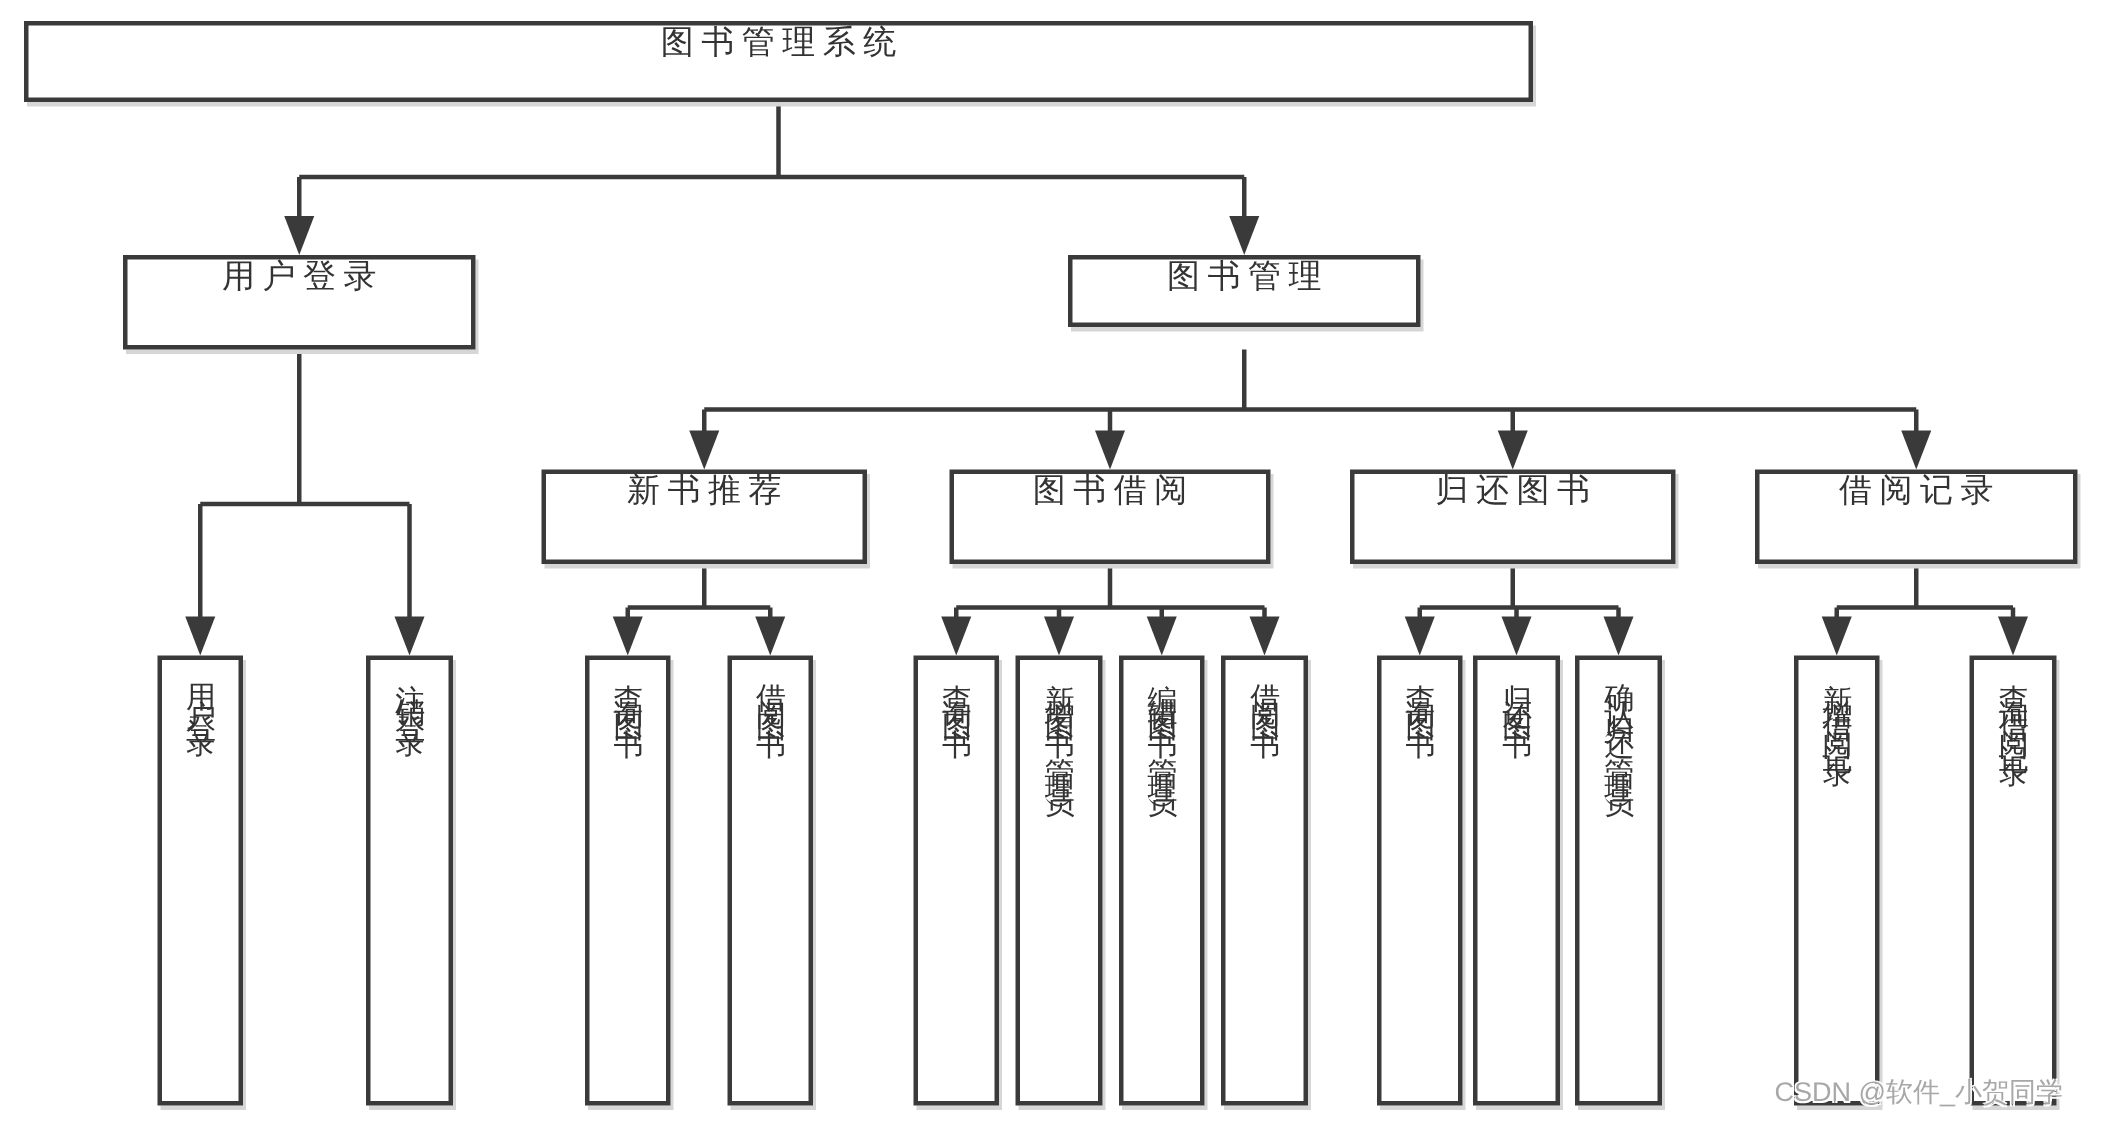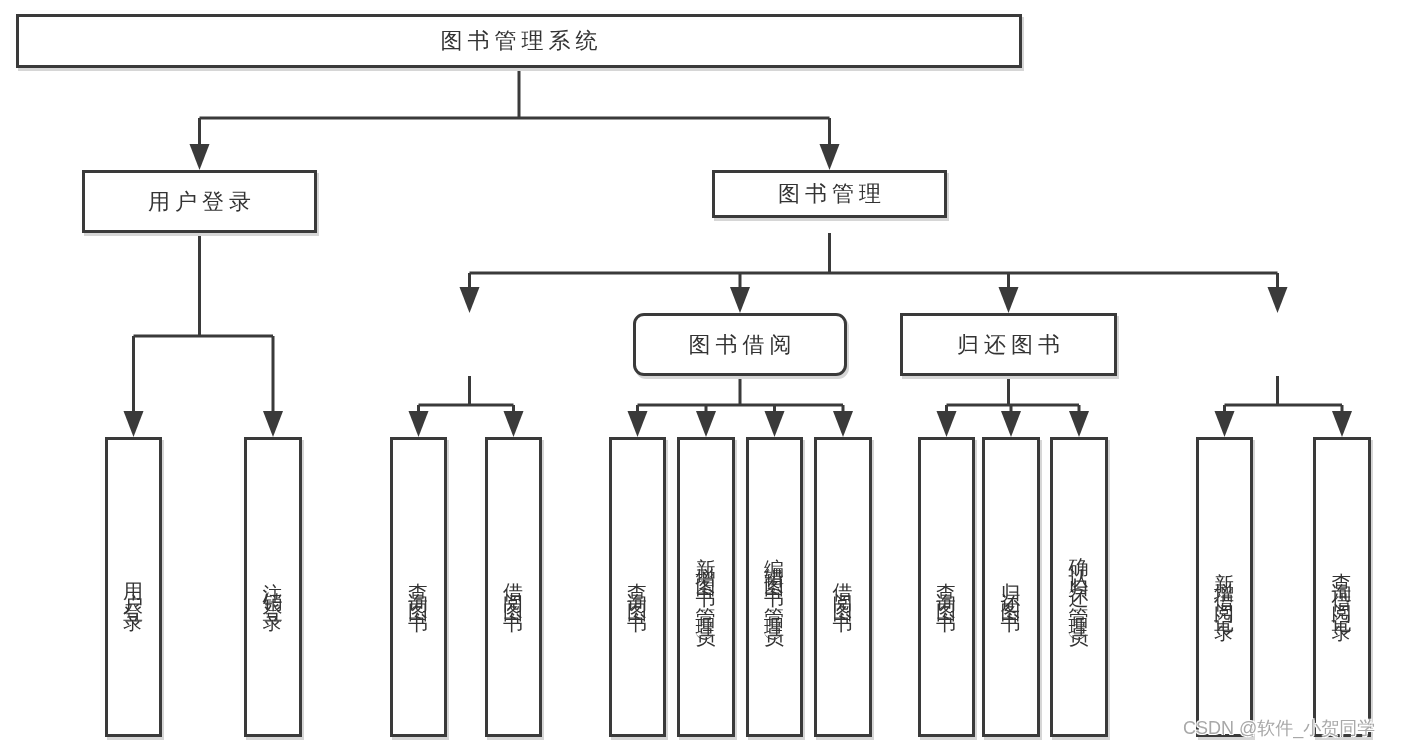--- a/index.html
+++ b/index.html
@@ -15,21 +15,21 @@
     font-family:"Liberation Sans",sans-serif;
   }
   .stage{position:absolute;inset:0;}
   svg.connectors{position:absolute;left:0;top:0;z-index:1;}
   svg.connectors path{fill:none;stroke:var(--line);stroke-width:3;}
   svg.connectors polygon{fill:var(--line);stroke:none;}
   .node{
     position:absolute;z-index:2;box-sizing:border-box;
     background:var(--background);
     border:3px solid var(--line);
-    display:flex;align-items:center;justify-content:center;
+    display:flex;justify-content:center;
     color:var(--text);
     box-shadow:2px 3px 0 #d6d6d6;
   }
   .hlabel{
     font-size:22px;letter-spacing:5px;line-height:1;
     white-space:nowrap;text-indent:5px;
   }
   .leaf .vlabel{
     writing-mode:vertical-rl;text-orientation:mixed;
     font-size:20px;letter-spacing:10px;line-height:1;
@@ -39,21 +39,21 @@
     position:absolute;z-index:3;left:1183px;top:717px;
     font-size:18px;line-height:1.3;white-space:nowrap;
     color:var(--watermark-text);
     text-shadow:1px 1px 0 #ffffff,-1px -1px 0 #ffffff,1px -1px 0 #ffffff,-1px 1px 0 #ffffff;
   }
   
   #n-root{left:16px;top:14px;width:1006px;height:54px;}
   #n-user-login{left:82px;top:170px;width:235px;height:63px;}
   #n-book-mgmt{left:712px;top:170px;width:235px;height:48px;}
   #n-new-book-rec{left:361px;top:313px;width:217px;height:63px;}
-  #n-book-borrow{left:633px;top:313px;width:214px;height:63px;border-radius:11px;}
+  #n-book-borrow{left:633px;top:313px;width:214px;height:63px;}
   #n-current-borrow{left:900px;top:313px;width:217px;height:63px;}
   #n-borrow-record{left:1170px;top:313px;width:215px;height:63px;}
   .leaf{top:437px;width:57px;height:300px;}
   #l-user-login{left:105px;}
   #l-logout{left:244px;width:58px;}
   #l-nbr-query{left:390px;}
   #l-nbr-borrow{left:485px;}
   #l-bb-query{left:609px;}
   #l-bb-add{left:677px;width:58px;}
   #l-bb-edit{left:746px;}
@@ -109,25 +109,31 @@
     <span class="hlabel">图书管理系统</span>
   </div>
 
   <div class="node" id="n-user-login">
     <span class="hlabel">用户登录</span>
   </div>
   <div class="node" id="n-book-mgmt">
     <span class="hlabel">图书管理</span>
   </div>
 
+  <div class="node" id="n-new-book-rec">
+    <span class="hlabel">新书推荐</span>
+  </div>
   <div class="node" id="n-book-borrow">
     <span class="hlabel">图书借阅</span>
   </div>
   <div class="node" id="n-current-borrow">
     <span class="hlabel">归还图书</span>
+  </div>
+  <div class="node" id="n-borrow-record">
+    <span class="hlabel">借阅记录</span>
   </div>
 
   <div class="node leaf" id="l-user-login">
     <span class="vlabel">用户登录</span>
   </div>
   <div class="node leaf" id="l-logout">
     <span class="vlabel">注销登录</span>
   </div>
   <div class="node leaf" id="l-nbr-query">
     <span class="vlabel">查询图书</span>

